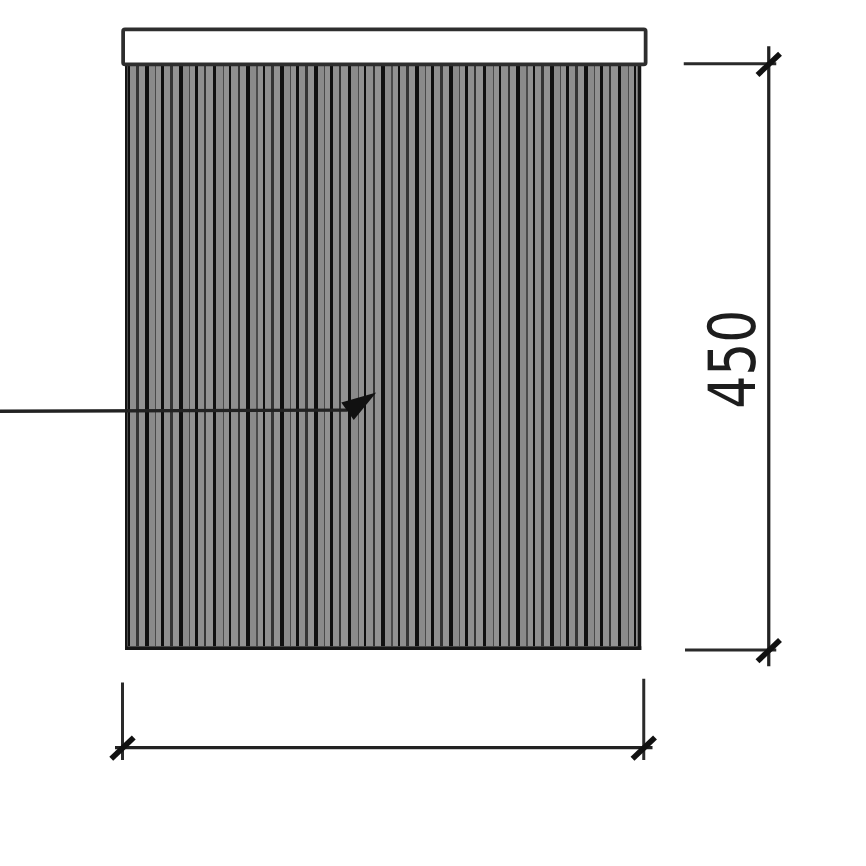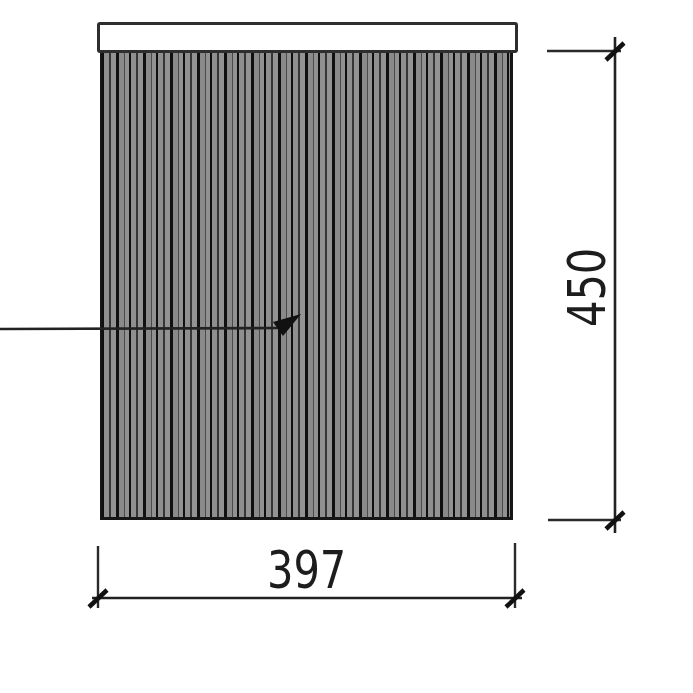--- a/index.html
+++ b/index.html
@@ -111,21 +111,18 @@
 
     <g>
       <line x1="98" y1="546" x2="98" y2="608" stroke="#2a2a2a" stroke-width="2.4"></line>
       <line x1="515" y1="543" x2="515" y2="608" stroke="#2a2a2a" stroke-width="2.4"></line>
       <line x1="92" y1="598" x2="522" y2="598" stroke="#222222" stroke-width="2.6"></line>
       <line x1="89" y1="607" x2="107" y2="590" stroke="#111111" stroke-width="4.5"></line>
       <line x1="506" y1="607" x2="524" y2="590" stroke="#111111" stroke-width="4.5"></line>
     </g>
   </svg>
 
-  <div class="dim-text dim-width-label">
-    <span class="squeeze">397</span>
-  </div>
 
   <div class="dim-text dim-height-label">
     <span class="squeeze">450</span>
   </div>
 
 </div>
 
 </body></html>

